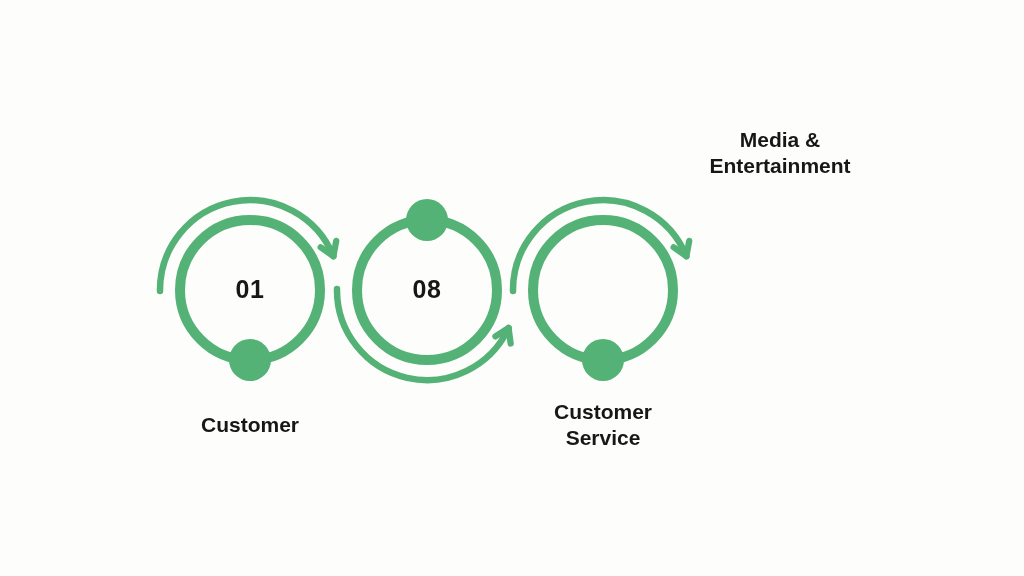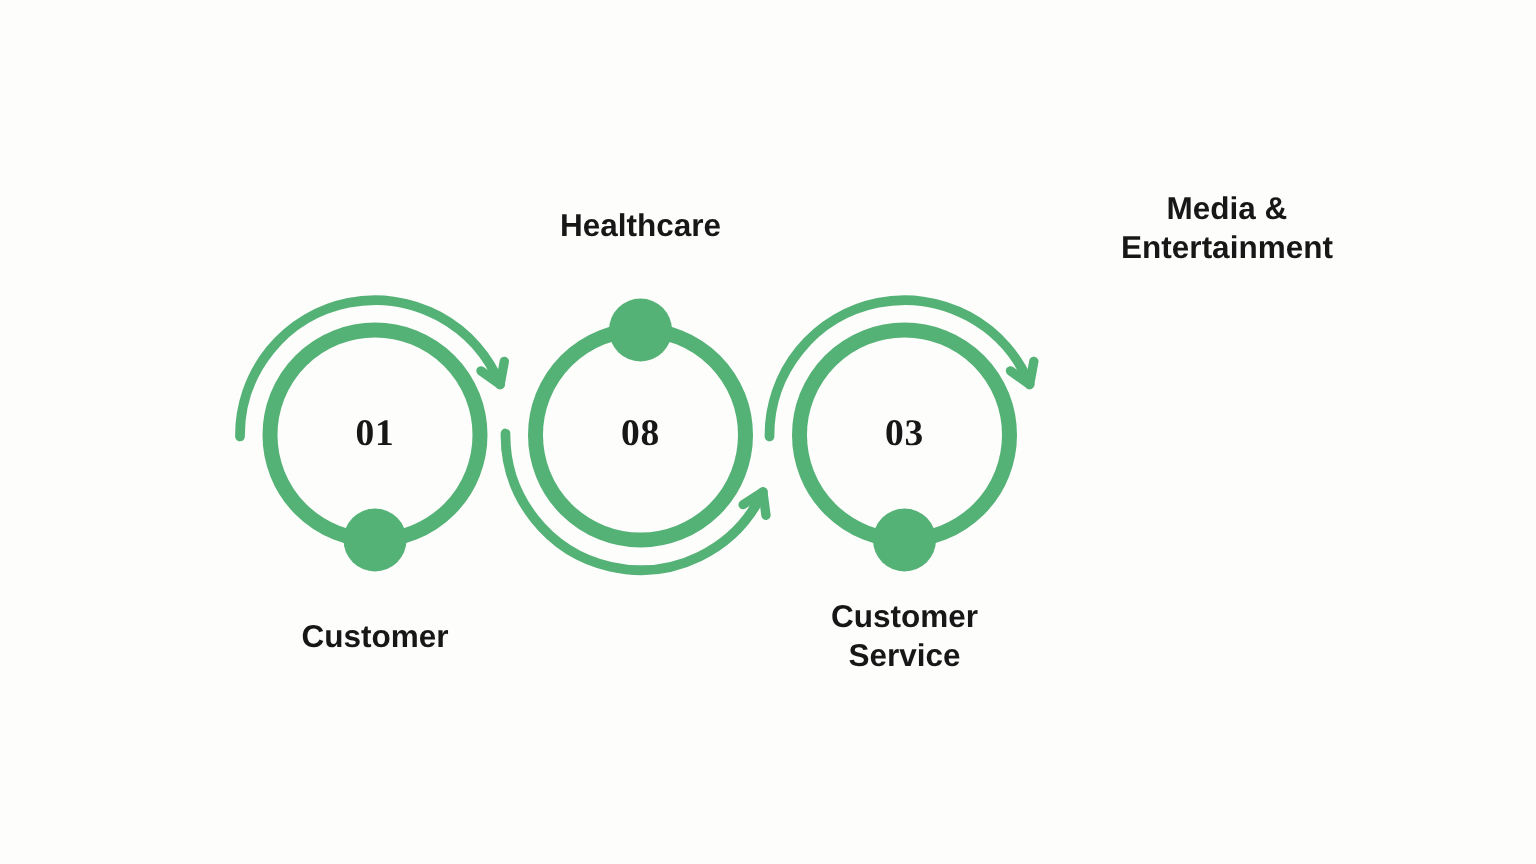--- a/index.html
+++ b/index.html
@@ -16,21 +16,20 @@
   }
   .canvas {
     position: absolute;
     inset: 0;
   }
   .unit {
     position: absolute;
     top: 190px;
     width: 200px;
     height: 200px;
-    font-family: Liberation Serif, serif;
   }
   .unit svg {
     position: absolute;
     inset: 0;
     display: block;
     color: var(--accent, #55b276);
   }
   .ring {
     fill: none;
     stroke: var(--accent, #55b276);
@@ -101,34 +100,32 @@
         <marker id="ah2" viewBox="0 0 10 10" refX="7" refY="5" markerWidth="24" markerHeight="24" markerUnits="userSpaceOnUse" orient="auto">
           <path class="arrowhead" d="M1.5,1.5 L7,5 L1.5,8.5"></path>
         </marker>
       </defs>
       <path class="arc" d="M 10 99 A 90 90 0 0 0 181.6 138" marker-end="url(#ah2)"></path>
       <circle class="ring" cx="100" cy="100" r="70"></circle>
       <circle class="dot" cx="100" cy="30" r="21"></circle>
     </svg>
     <div class="step-number">08</div>
   </div>
-  <div class="step-label" style="left:317px; top:138px">Healthcare</div>
 
   <div class="unit" style="left:503px">
     <svg viewBox="0 0 200 200" width="200" height="200">
       <defs>
         <marker id="ah3" viewBox="0 0 10 10" refX="7" refY="5" markerWidth="24" markerHeight="24" markerUnits="userSpaceOnUse" orient="auto">
           <path class="arrowhead" d="M1.5,1.5 L7,5 L1.5,8.5"></path>
         </marker>
       </defs>
       <path class="arc" d="M 10 101 A 90 90 0 0 1 183.4 66.3" marker-end="url(#ah3)"></path>
       <circle class="ring" cx="100" cy="100" r="70"></circle>
       <circle class="dot" cx="100" cy="170" r="21"></circle>
     </svg>
-    <div class="step-number">03</div>
   </div>
   <div class="step-label" style="left:493px; top:399px">Customer
 Service</div>
 
-  <div class="step-label" style="left:708px; top:127px">Media &amp;
+  <div class="step-label" style="left:670px; top:127px">Media &amp;
 Entertainment</div>
 
 </div>
 
 </body></html>

